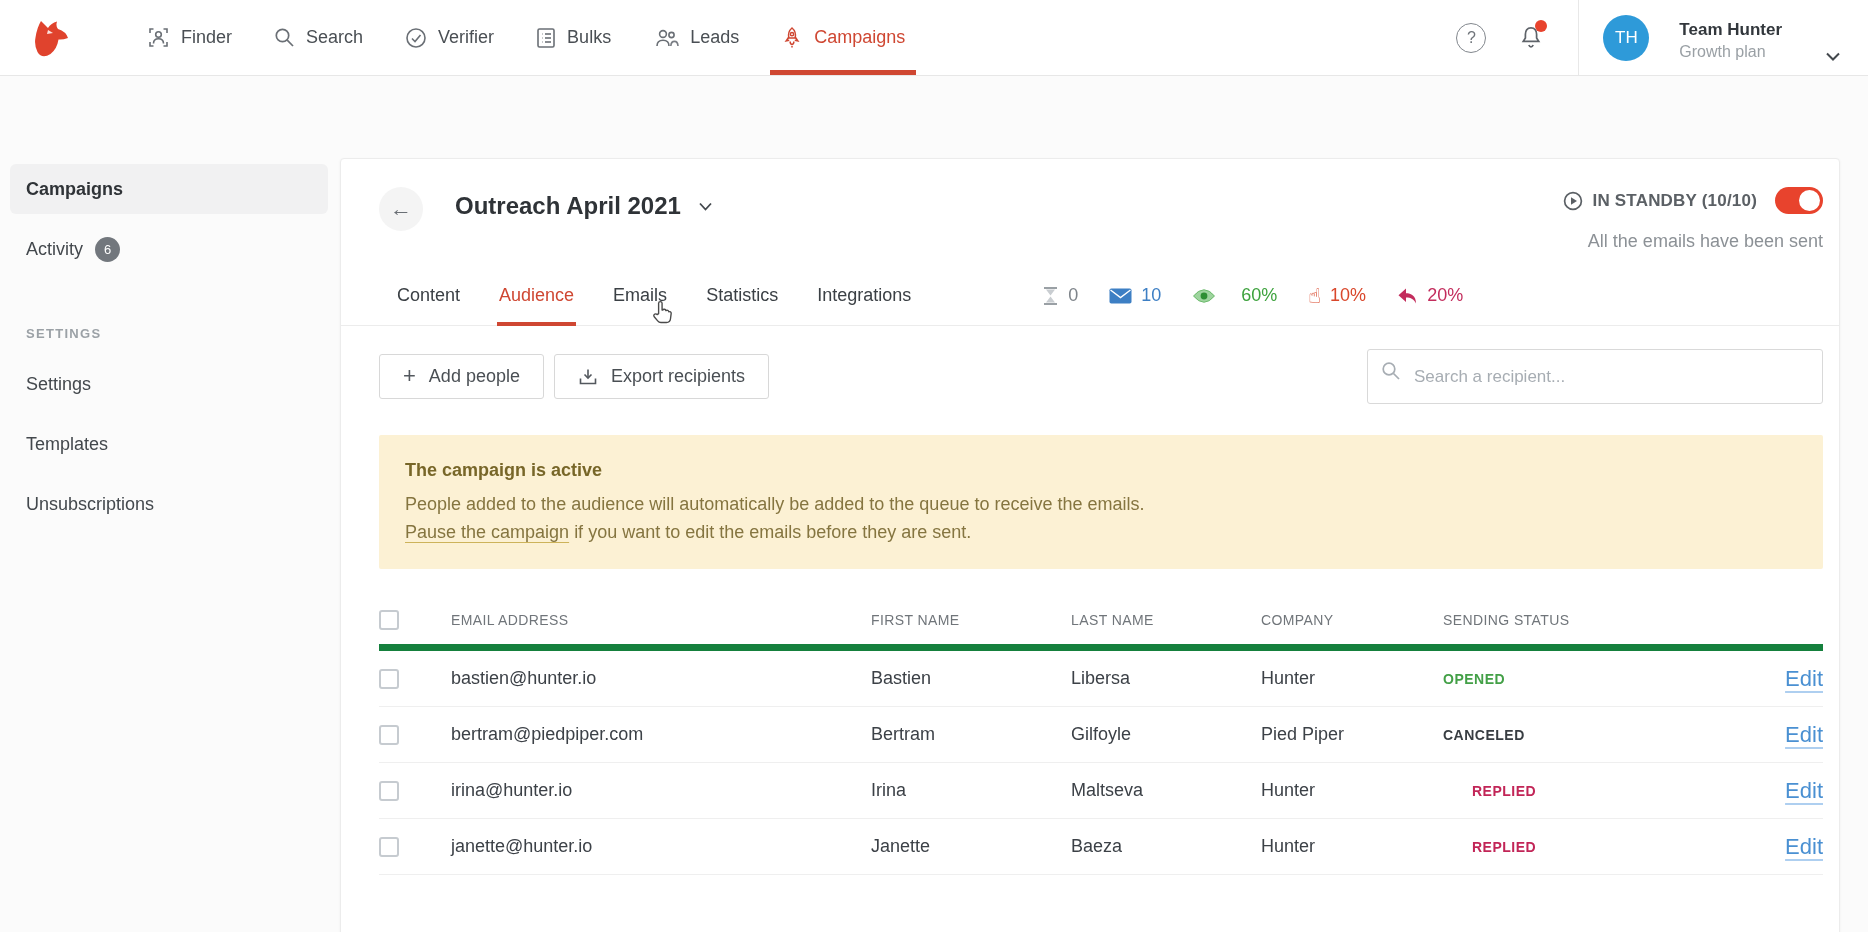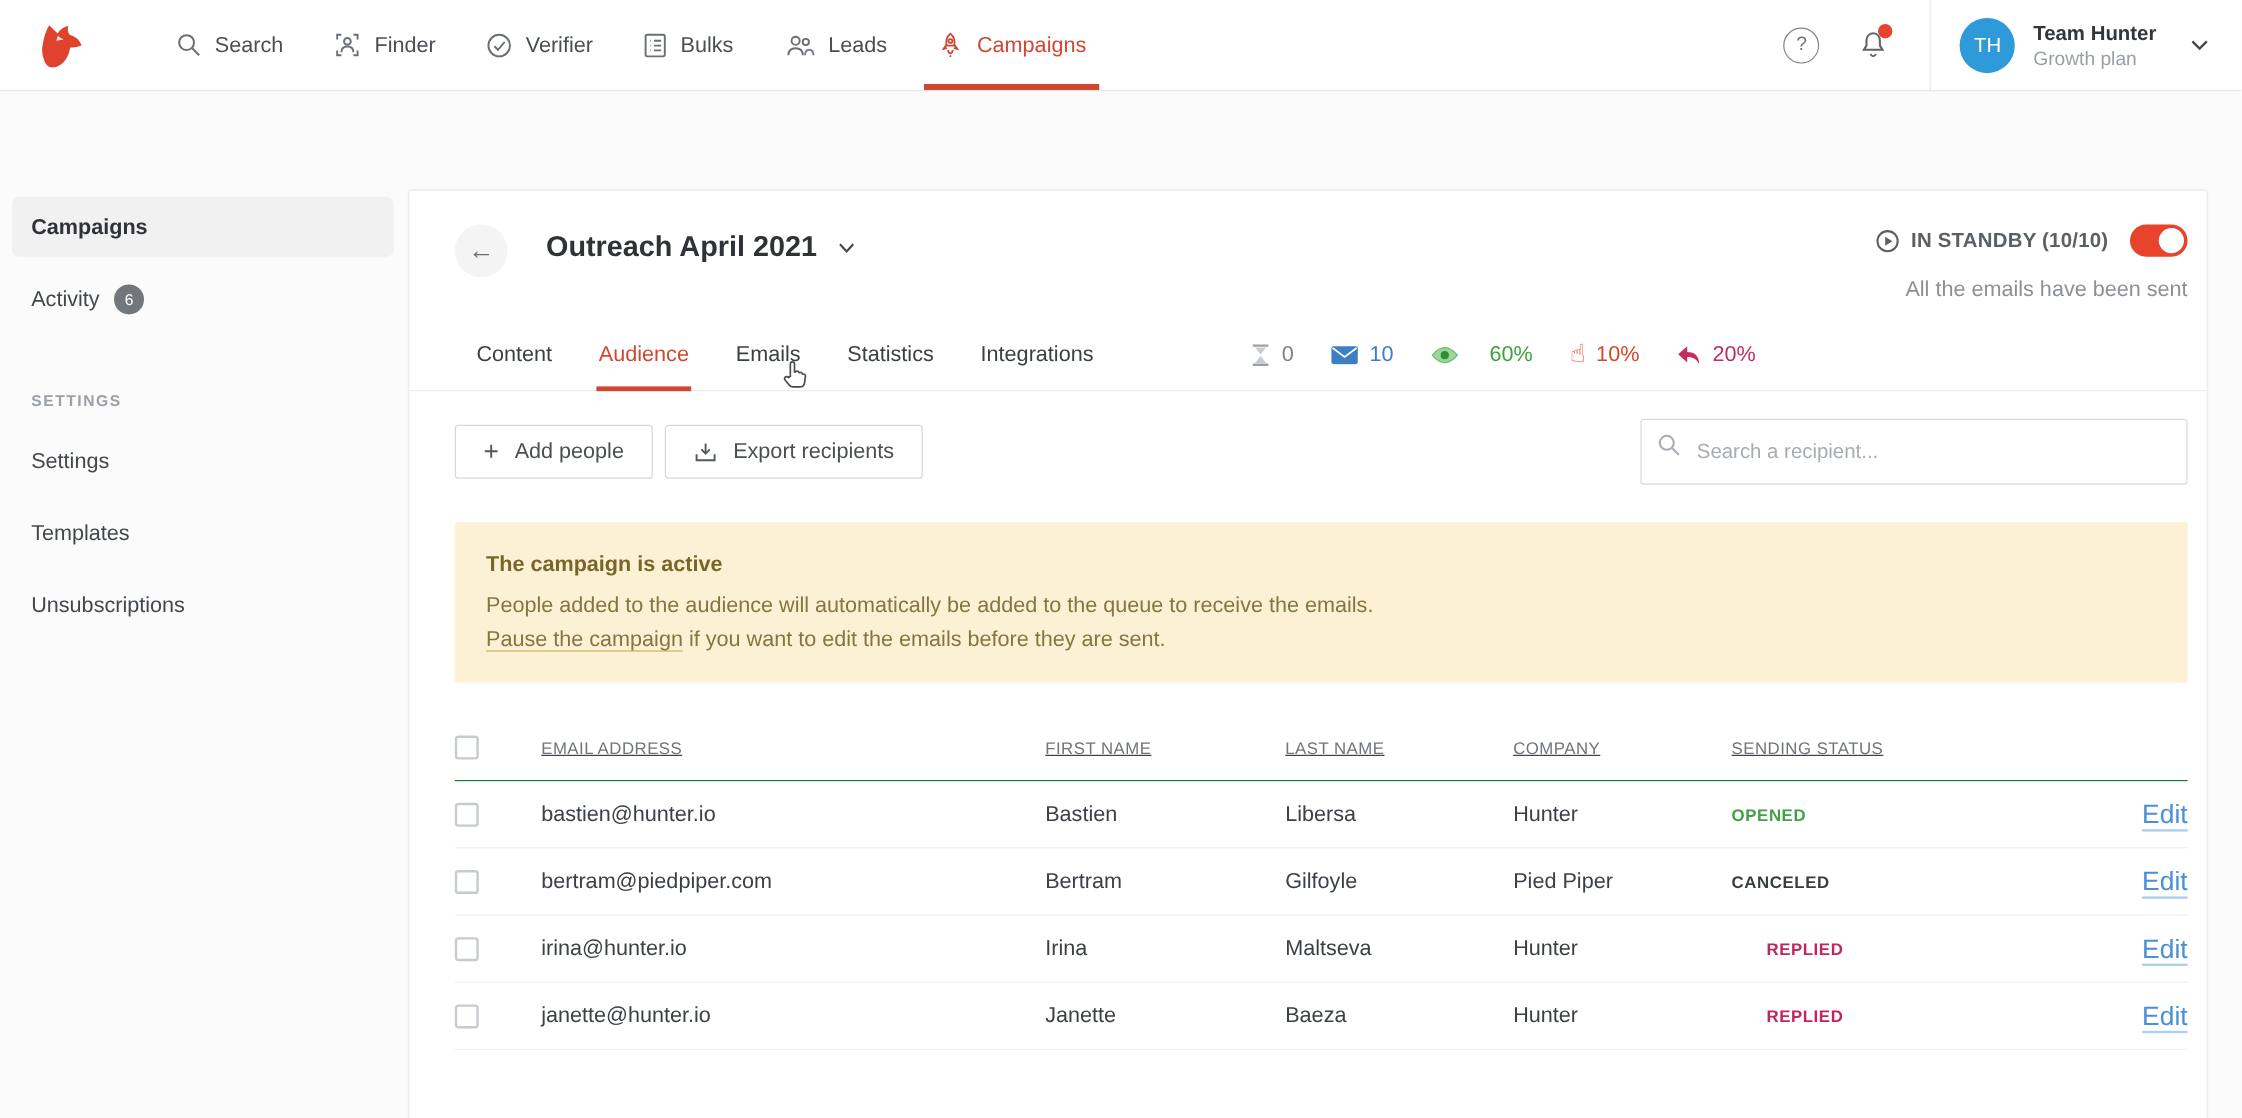--- a/index.html
+++ b/index.html
@@ -19,21 +19,21 @@
   .nav-item.active::after { content:""; position:absolute; left:10px; right:10px; bottom:0;
     height:5px; background:#cf4732; }
   .nav-right { margin-left:auto; display:flex; align-items:center; }
   .help-btn { width:30px; height:30px; border:1.7px solid #82878d; border-radius:50%;
     display:flex; align-items:center; justify-content:center; color:#6f747a; font-size:16px;
     cursor:pointer; margin-right:32px; }
   .bell-wrap { position:relative; cursor:pointer; margin-right:34px; display:flex; align-items:center; }
   .bell-dot { position:absolute; top:-4px; right:-3px; width:12px; height:12px; background:#e8432d;
     border-radius:50%; }
   .nav-divider { width:1px; background:#e8e8e8; align-self:stretch; margin-right:24px; }
-  .user-menu { display:flex; align-items:center; gap:15px; cursor:pointer; }
+  .user-menu { display:flex; align-items:flex-end; gap:30px; cursor:pointer; }
   .avatar { width:46px; height:46px; border-radius:50%; background:#2e9ad9; color:#fff;
     display:flex; align-items:center; justify-content:center; font-size:17px; }
   .user-name { font-size:17px; color:#32373c; font-weight:700; line-height:1.45; }
   .user-plan { font-size:16px; color:#9aa0a5; font-weight:400; }
   .user-chevron { margin-left:14px; }
 
   
   .sidebar { position:absolute; left:10px; top:76px; width:318px; padding-top:88px; }
   .side-item { height:50px; display:flex; align-items:center; padding:0 16px; border-radius:6px;
     font-size:18px; color:#43484d; cursor:pointer; margin-bottom:10px; }
@@ -100,21 +100,21 @@
   .banner { margin-top:31px; background:#fcf1d4; border-radius:2px; padding:25px 26px 23px; }
   .banner-title { font-size:18px; font-weight:700; color:#776628; margin-bottom:9px; }
   .banner-line { font-size:18px; color:#857540; line-height:28px; }
   .banner-link { color:#857540; text-decoration:underline; text-underline-offset:4px;
     text-decoration-color:#cdb35a; cursor:pointer; }
 
   
   .table { margin-top:26px; }
   .trow { display:grid; grid-template-columns:72px 420px 200px 190px 182px 1fr 64px;
     align-items:center; height:56px; border-bottom:1px solid #efefef; }
-  .trow.head { border-bottom:1px solid #15803d;text-decoration:underline; }
+  .trow.head { border-bottom:7px solid #15803d; }
   .th { font-size:14px; color:#70757a; letter-spacing:.4px; }
   .td { font-size:18px; color:#3c4147; }
   .checkbox { width:20px; height:20px; border:2px solid #c6cbd0; border-radius:3px; background:#fff;
     cursor:pointer; }
   .status { font-size:14px; font-weight:700; letter-spacing:.5px; }
   .status[data-status="opened"]   { color:#43a047; }
   .status[data-status="canceled"] { color:#383d42; }
   .status[data-status="replied"]  { color:#c22557;padding-left:29px; }
   .edit-link { font-size:22px; color:#4a90d2; text-decoration:underline; text-underline-offset:5px;
     text-decoration-color:#aecff0; cursor:pointer; justify-self:end; }
@@ -124,36 +124,36 @@
 
 <header class="topnav">
   <div class="brand">
     <svg width="40" height="42" viewBox="0 0 40 42">
       <path d="M11 4 L18 11 Q21 6 27 4.5 Q25.5 9 28 12 Q36 14.5 38 21 Q32.5 23 28.5 22.5 Q27 32 20.5 37 Q12 42.5 7.5 35 Q4 28 5.5 20.5 Q7 10.5 11 4 Z" fill="#e0432d"></path>
       <path d="M18 13 L23 16 L17 17 Z" fill="#fff" opacity=".85"></path>
     </svg>
   </div>
   <nav class="nav-items">
     <div class="nav-item">
-      <svg width="21" height="21" viewBox="0 0 21 21" fill="none" stroke-width="1.7">
-        <circle cx="8.5" cy="8.5" r="6.2"></circle>
-          <line x1="13.2" y1="13.2" x2="19" y2="19"></line>
-      </svg>
-      <span>Search</span>
-    </div>
-    <div class="nav-item">
       <svg width="23" height="21" viewBox="0 0 23 21" fill="none" stroke-width="1.6">
         <path d="M6.5 2 H3 V6"></path>
           <path d="M6.5 19 H3 V15"></path>
           <path d="M16.5 2 H20 V6"></path>
           <path d="M16.5 19 H20 V15"></path>
         <circle cx="11.5" cy="7.5" r="2.8"></circle>
           <path d="M6.5 16.5 C6.5 12.8 9.3 11.8 11.5 11.8 C13.7 11.8 16.5 12.8 16.5 16.5"></path>
       </svg>
       <span>Finder</span>
+    </div>
+    <div class="nav-item">
+      <svg width="21" height="21" viewBox="0 0 21 21" fill="none" stroke-width="1.7">
+        <circle cx="8.5" cy="8.5" r="6.2"></circle>
+          <line x1="13.2" y1="13.2" x2="19" y2="19"></line>
+      </svg>
+      <span>Search</span>
     </div>
     <div class="nav-item">
       <svg width="22" height="22" viewBox="0 0 22 22" fill="none" stroke-width="1.6">
         <circle cx="11" cy="11" r="9"></circle>
           <polyline points="7,11.5 10,14.5 15.5,8"></polyline>
       </svg>
       <span>Verifier</span>
     </div>
     <div class="nav-item">
       <svg width="20" height="22" viewBox="0 0 20 22" fill="none" stroke-width="1.6">

